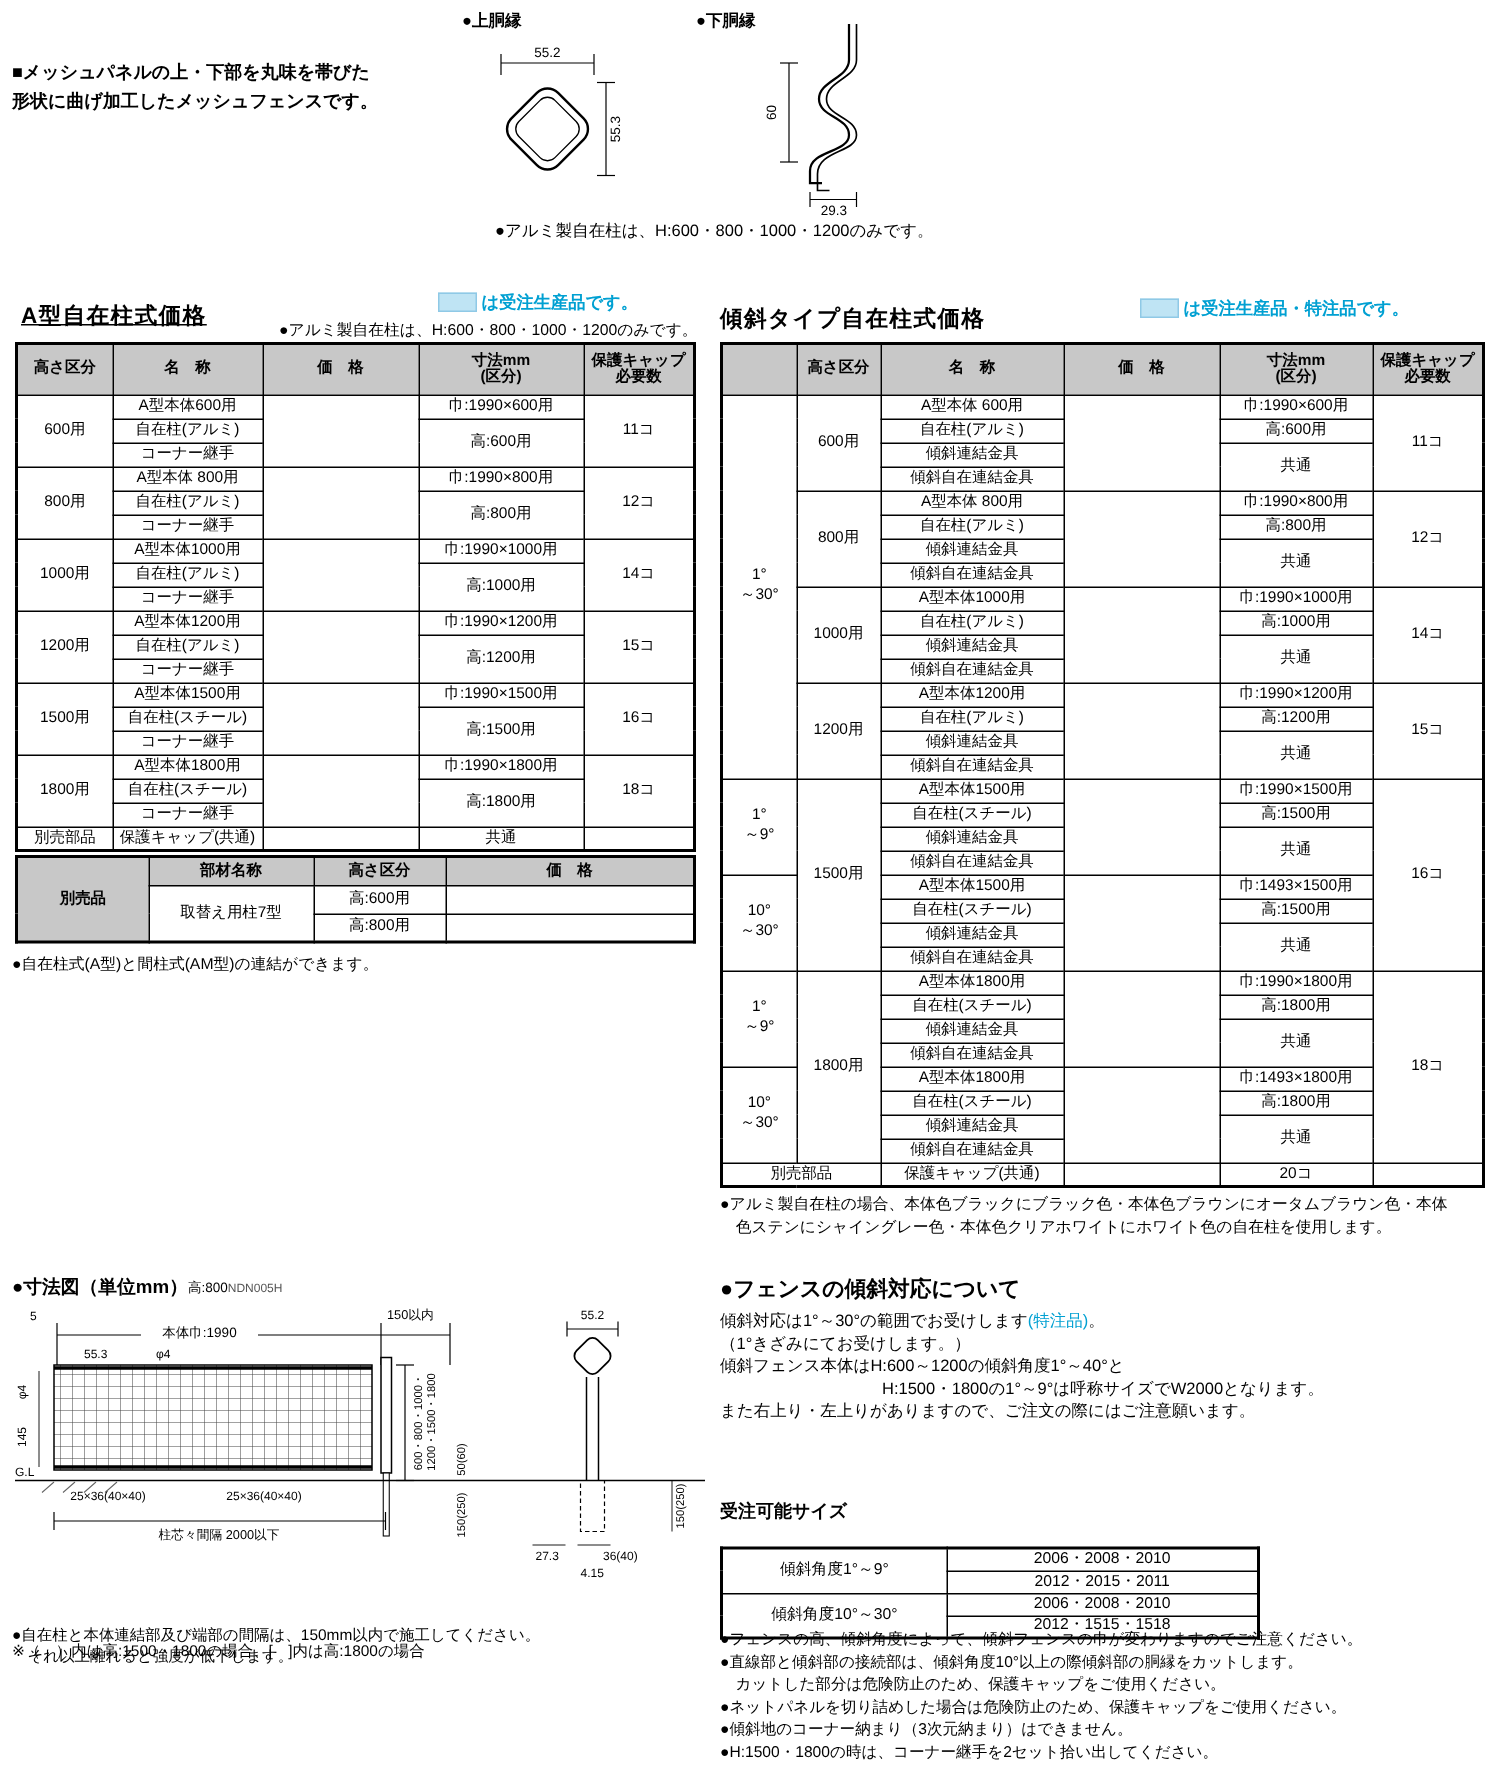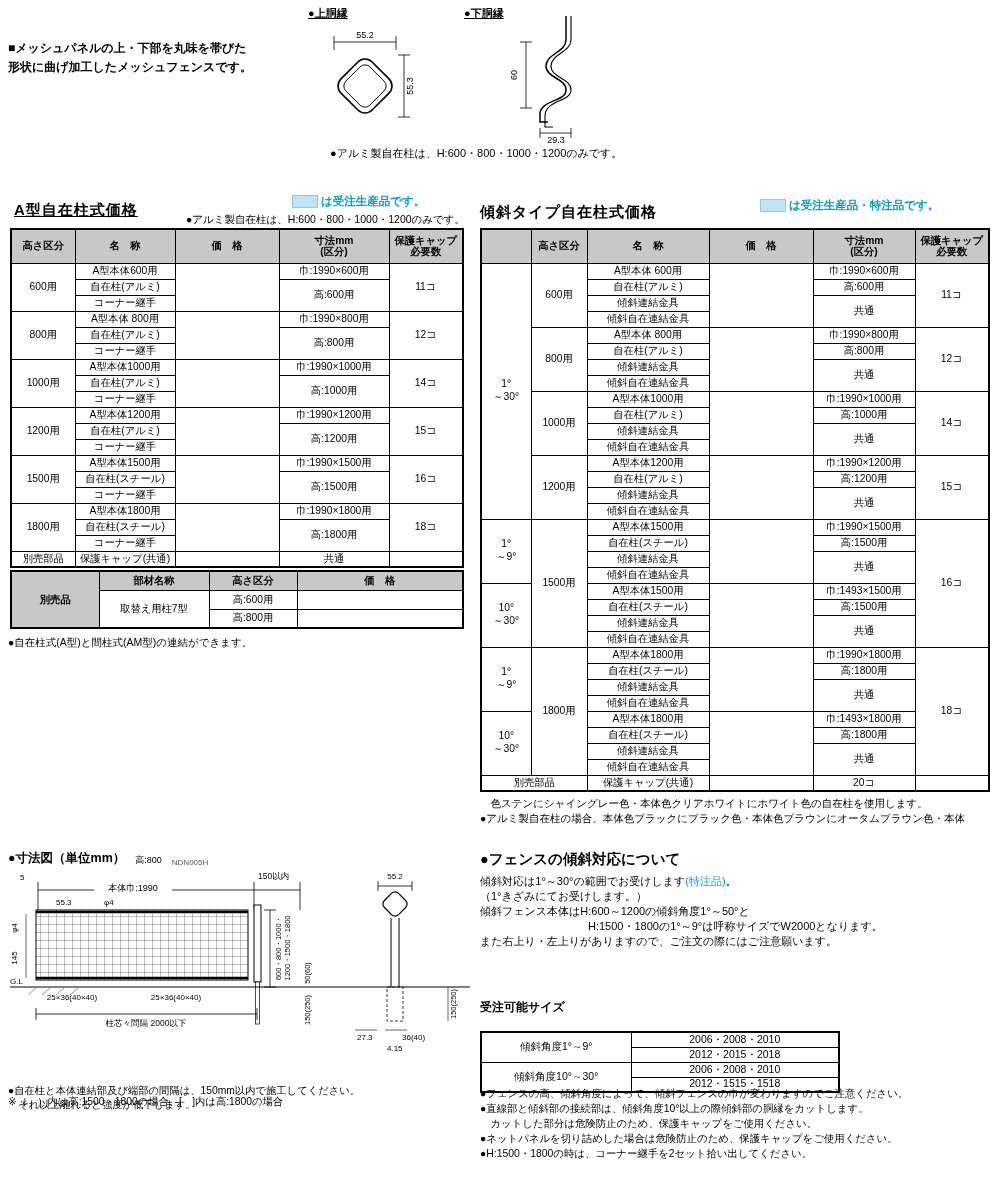--- a/index.html
+++ b/index.html
@@ -1,39 +1,39 @@
 <!DOCTYPE html>
 <html><head>
 <meta charset="utf-8">
 <style>
   * { margin:0; padding:0; box-sizing:border-box; }
   body { font-family:"Liberation Sans","DejaVu Sans",sans-serif; background:#fff; color:#000; }
   .page { position:relative; width:1000px; height:1192px; background:#fff; overflow:hidden; }
   .abs { position:absolute; }
 
   .intro { font-size:12px; line-height:1.55; white-space:pre-line; font-weight:bold; }
-  .dialabel { font-size:11px; font-weight:bold;text-decoration:underline; }
+  .dialabel { font-size:11px; font-weight:bold; }
   .topnote { font-size:11px; }
 
   .sec-title { font-size:15px; font-weight:bold; letter-spacing:1px; }
   .order-note { font-size:11.5px; color:#00a0d2; font-weight:bold; display:flex; align-items:center; gap:3px; }
   .swatch { display:inline-block; width:26px; height:13px; background:#bfe4f4; border:1px solid #8fc9e6; }
   .subnote { font-size:10.5px; }
 
   table.tbl { border-collapse:collapse; table-layout:fixed; border:2px solid #000; }
   .tbl td, .tbl th { border:1px solid #000; font-size:10.3px; line-height:1.12; text-align:center; vertical-align:middle; padding:0 1px; overflow:hidden; }
   .tbl th { background:#c8c8c8; font-weight:bold; }
   .tA tr { height:16px; } .tA tr.hd { height:34px; }
   .tB tr { height:19px; }
   .tC tr { height:16px; } .tC tr.hd { height:34px; }
   .tS tr { height:15px; } .tS td { font-size:10.5px; }
   td.ang { white-space:pre-line; line-height:1.25; }
   td.gray { background:#c8c8c8; font-weight:bold; }
 
-  .fig-title-row { display:flex; align-items:flex-end; gap:10px; }
+  .fig-title-row { display:flex; align-items:center; gap:0; }
   .fig-title { font-size:12.5px; font-weight:bold; }
   .fig-sub { font-size:9px; }
   .fig-code { font-size:8px; color:#555; }
   .fignote { font-size:10.3px; line-height:1.4; }
 
   .slope-title { font-size:14.5px; font-weight:bold; }
   .slope-par { font-size:11px; line-height:15px; }
   .slope-par .ind { padding-left:108px; }
   .blue { color:#00a0d2; }
   .sizes-title { font-size:12px; font-weight:bold; }
@@ -429,22 +429,22 @@
       <td colspan="2">別売部品</td>
       <td>保護キャップ(共通)</td>
       <td></td>
       <td>20コ</td>
       <td></td>
     </tr>
   </tbody>
     </table>
 
   <div class="abs subnote" style="left:480px; top:796px; width:512px; line-height:1.45;">
+    <div>●アルミ製自在柱の場合、本体色ブラックにブラック色・本体色ブラウンにオータムブラウン色・本体</div>
     <div>　色ステンにシャイングレー色・本体色クリアホワイトにホワイト色の自在柱を使用します。</div>
-    <div>●アルミ製自在柱の場合、本体色ブラックにブラック色・本体色ブラウンにオータムブラウン色・本体</div>
   </div>
 
   <div class="abs fig-title-row" style="left:8px; top:850px;">
     <span class="fig-title">●寸法図（単位mm）</span>
     <span class="fig-sub">高:800</span>
     <span class="fig-code">NDN005H</span>
   </div>
 
   <svg class="abs" style="left:8px; top:868px;" width="470" height="196" viewBox="0 0 470 196">
     <defs>
@@ -519,50 +519,51 @@
   <div class="abs fignote" style="left:8px; top:1066px; width:470px;margin-top:29px;">※（　）内は高:1500・1800の場合、[　]内は高:1800の場合</div>
   <div class="abs fignote" style="left:8px; top:1084px; width:470px;">
     <div>●自在柱と本体連結部及び端部の間隔は、150mm以内で施工してください。</div>
     <div>　それ以上離れると強度が低下します。</div>
   </div>
 
   <div class="abs slope-title" style="left:480px; top:850px;">●フェンスの傾斜対応について</div>
   <div class="abs slope-par" style="left:480px; top:874px; width:516px;">
     <div><span>傾斜対応は1°～30°の範囲でお受けします</span><span class="blue">(特注品)</span><span>。</span></div>
     <div>（1°きざみにてお受けします。）</div>
-    <div>傾斜フェンス本体はH:600～1200の傾斜角度1°～50°と</div>
+    <div>傾斜フェンス本体はH:600～1200の傾斜角度1°～40°と</div>
     <div class="ind">H:1500・1800の1°～9°は呼称サイズでW2000となります。</div>
     <div>また右上り・左上りがありますので、ご注文の際にはご注意願います。</div>
   </div>
 
   <div class="abs sizes-title" style="left:480px; top:999px;">受注可能サイズ</div>
   <table class="tbl tS abs" style="left:480px; top:1015px; width:358px;margin-top:16px;">
     <colgroup>
         <col style="width:150px">
         <col style="width:208px">
       </colgroup>
     <tbody>
         <tr>
       <td rowspan="2">傾斜角度1°～9°</td>
       <td>2006・2008・2010</td>
     </tr>
     <tr>
-          <td>2012・2015・2018</td>
+          <td>2012・2015・2011</td>
         </tr>
     <tr>
       <td rowspan="2">傾斜角度10°～30°</td>
       <td>2006・2008・2010</td>
     </tr>
     <tr>
           <td>2012・1515・1518</td>
         </tr>
   </tbody>
     </table>
 
   <div class="abs bullets" style="left:480px; top:1086px; width:518px;">
     <div>●フェンスの高、傾斜角度によって、傾斜フェンスの巾が変わりますのでご注意ください。</div>
     <div>●直線部と傾斜部の接続部は、傾斜角度10°以上の際傾斜部の胴縁をカットします。</div>
     <div>　カットした部分は危険防止のため、保護キャップをご使用ください。</div>
     <div>●ネットパネルを切り詰めした場合は危険防止のため、保護キャップをご使用ください。</div>
+    <div>●傾斜地のコーナー納まり（3次元納まり）はできません。</div>
     <div>●H:1500・1800の時は、コーナー継手を2セット拾い出してください。</div>
   </div>
 
 </div>
 
 </body></html>

